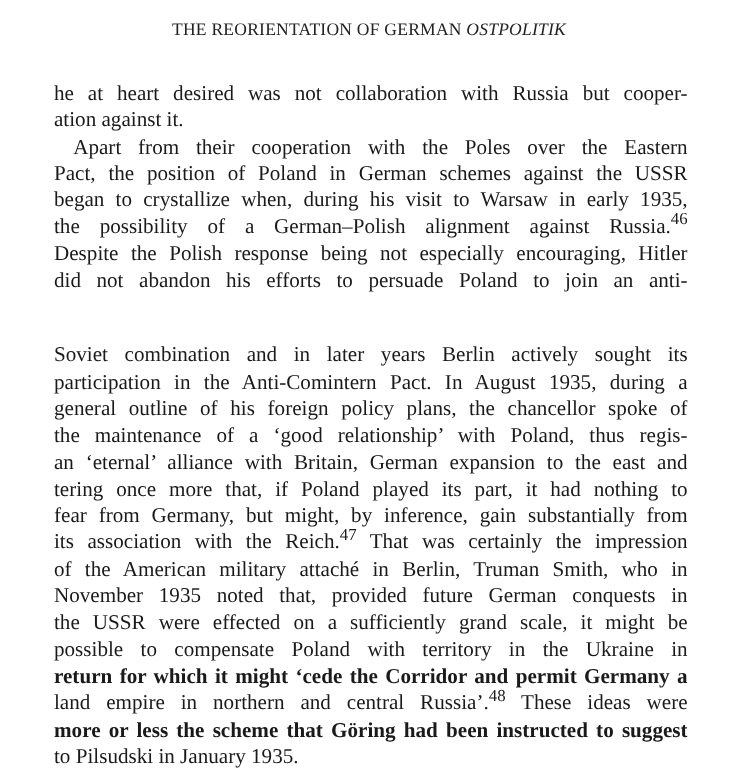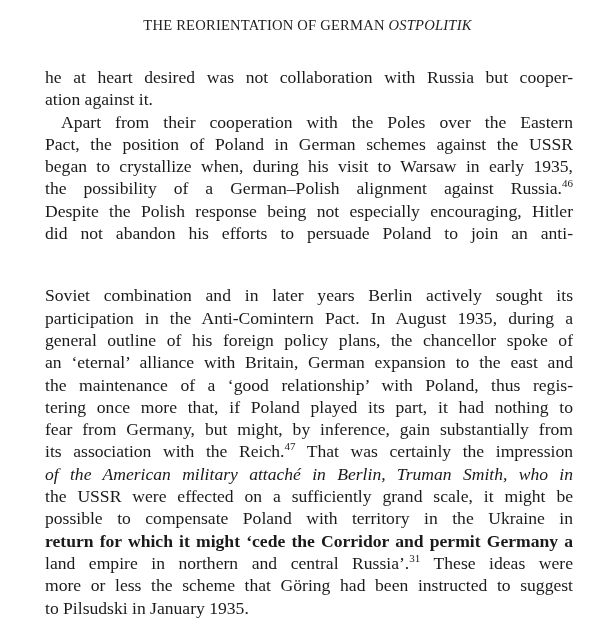--- a/index.html
+++ b/index.html
@@ -18,46 +18,47 @@
   .body-text {
     position: absolute; left: 45px; top: 66px; width: 528px;
   }
   .line {
     height: 22.3px; line-height: 22.3px; font-size: 17.6px;
     white-space: nowrap; text-align: justify; text-align-last: justify;
     display: block;
   }
   .line.last { text-align-last: left; }
   .line.indent { padding-left: 16px; }
-  sup { font-size: 11px; line-height: 0; vertical-align: 7px; }
+  sup { font-size: 14px; line-height: 0; vertical-align: 7px; }
 </style>
 </head>
 <body>
 
 <div class="page">
   <div class="running-head"><span>THE REORIENTATION OF GERMAN </span><span class="ital">OSTPOLITIK</span></div>
 
   <div class="body-text">
     <span class="line" style="white-space: normal; overflow: hidden;"><span>he at heart desired was not collaboration with Russia but cooper-</span></span>
     <span class="line last" style="white-space: normal; overflow: hidden;"><span>ation against it.</span></span>
     <span class="line indent" style="white-space: normal; overflow: hidden;"><span>Apart from their cooperation with the Poles over the Eastern</span></span>
     <span class="line" style="white-space: normal; overflow: hidden;"><span>Pact, the position of Poland in German schemes against the USSR</span></span>
     <span class="line" style="white-space: normal; overflow: hidden;"><span>began to crystallize when, during his visit to Warsaw in early 1935,</span></span>
     <span class="line" style="white-space: normal; overflow: hidden;"><span>the possibility of a German–Polish alignment against Russia.</span><sup>46</sup></span>
     <span class="line" style="white-space: normal; overflow: hidden;"><span>Despite the Polish response being not especially encouraging, Hitler</span></span>
     <span class="line" style="white-space: normal; overflow: hidden;"><span>did not abandon his efforts to persuade Poland to join an anti-</span></span>
     <span class="line" style="white-space: normal; overflow: hidden; margin-top: 40px;"><span>Soviet combination and in later years Berlin actively sought its</span></span>
     <span class="line" style="white-space: normal; overflow: hidden;"><span>participation in the Anti-Comintern Pact. In August 1935, during a</span></span>
     <span class="line" style="white-space: normal; overflow: hidden;"><span>general outline of his foreign policy plans, the chancellor spoke of</span></span>
+    <span class="line" style="white-space: normal; overflow: hidden;"><span>the maintenance of a ‘good relationship’ with Poland, thus regis-</span></span>
     <span class="line" style="white-space: normal; overflow: hidden;"><span>an ‘eternal’ alliance with Britain, German expansion to the east and</span></span>
-    <span class="line" style="white-space: normal; overflow: hidden;"><span>the maintenance of a ‘good relationship’ with Poland, thus regis-</span></span>
     <span class="line" style="white-space: normal; overflow: hidden;"><span>tering once more that, if Poland played its part, it had nothing to</span></span>
     <span class="line" style="white-space: normal; overflow: hidden;"><span>fear from Germany, but might, by inference, gain substantially from</span></span>
     <span class="line" style="white-space: normal; overflow: hidden;"><span>its association with the Reich.</span><sup>47</sup><span> That was certainly the impression</span></span>
-    <span class="line" style="white-space: normal; overflow: hidden; font-style: italic;"><span>of the American military attaché in Berlin, Truman Smith, who in</span></span>
+    <span class="line" style="white-space: normal; overflow: hidden;"><span>of the American military attaché in Berlin, Truman Smith, who in</span></span>
+    <span class="line" style="white-space: normal; overflow: hidden;"><span>November 1935 noted that, provided future German conquests in</span></span>
     <span class="line" style="white-space: normal; overflow: hidden;"><span>the USSR were effected on a sufficiently grand scale, it might be</span></span>
     <span class="line" style="white-space: normal; overflow: hidden;"><span>possible to compensate Poland with territory in the Ukraine in</span></span>
     <span class="line" style="white-space: normal; overflow: hidden; font-weight: bold;"><span>return for which it might ‘cede the Corridor and permit Germany a</span></span>
-    <span class="line" style="white-space: normal; overflow: hidden;"><span>land empire in northern and central Russia’.</span><sup>31</sup><span> These ideas were</span></span>
-    <span class="line" style="white-space: normal; overflow: hidden;"><span>more or less the scheme that Göring had been instructed to suggest</span></span>
+    <span class="line" style="white-space: normal; overflow: hidden;"><span>land empire in northern and central Russia’.</span><sup>48</sup><span> These ideas were</span></span>
+    <span class="line" style="white-space: normal; overflow: hidden; font-weight: bold;"><span>more or less the scheme that Göring had been instructed to suggest</span></span>
     <span class="line last" style="white-space: normal; overflow: hidden;"><span>to Pilsudski in January 1935.</span></span>
   </div>
 </div>
 
 </body></html>

